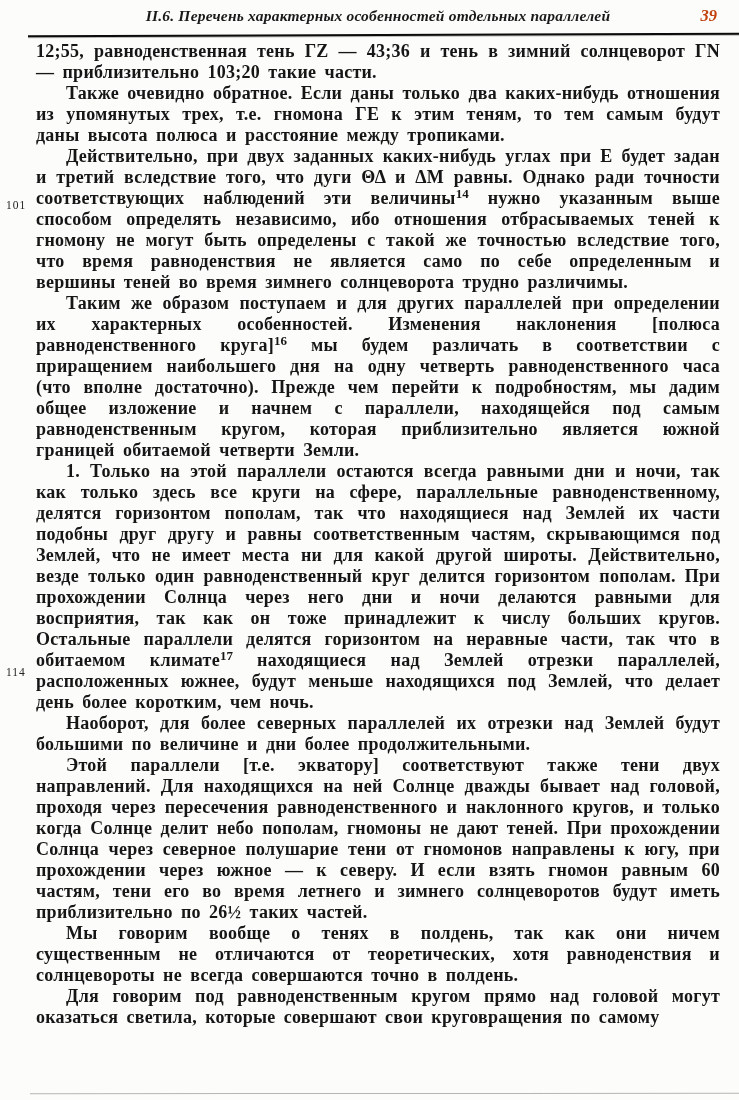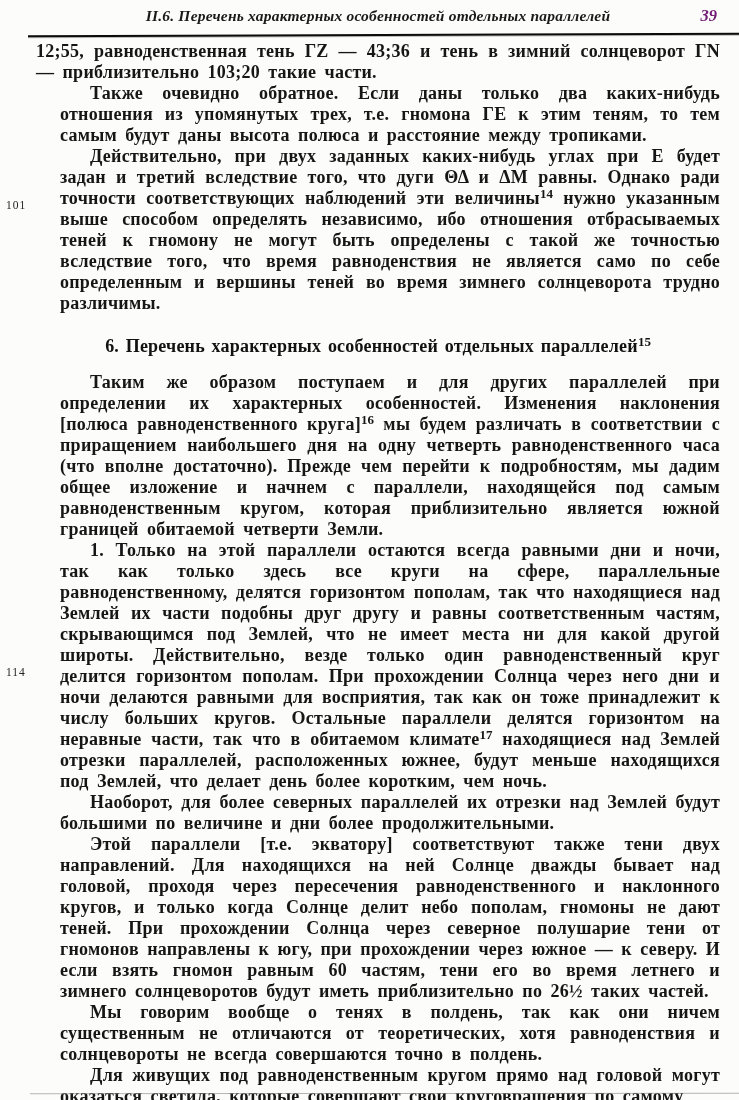--- a/index.html
+++ b/index.html
@@ -32,21 +32,21 @@
     color: #1a1a1a;
     white-space: nowrap;
   }
   .page-number {
     position: absolute;
     right: 22px;
     top: 6px;
     font-style: italic;
     font-weight: bold;
     font-size: 16.5px;
-    color: #701a75;
+    color: #c2410c;
   }
   .header-rule {
     position: absolute;
     left: 28px;
     top: 34px;
     width: 711px;
     height: 2.4px;
     background: #0b0b0b;
     transform: rotate(-0.22deg);
     box-shadow: 0 1px 0 rgba(0,0,0,0.25);
@@ -72,21 +72,21 @@
   .para {
     margin: 0;
     font-size: 18px;
     line-height: 21px;
     font-weight: 700;
     text-align: justify;
     word-spacing: 3.5px;
     letter-spacing: 0.25px;
     color: #161616;
   }
-  .para.indent { text-indent: 30px; margin-left: 24px; }
+  .para.indent { text-indent: 30px; }
   .section-heading {
     margin: 22px 0 15px 0;
     font-size: 18px;
     line-height: 21px;
     font-weight: 700;
     text-align: center;
     letter-spacing: 0.2px;
     word-spacing: 2px;
     color: #121212;
   }
@@ -116,22 +116,21 @@
   <div class="page-number">39</div>
   <div class="header-rule"></div>
   <div>
       <div class="margin-note mn-0">101</div>
       <div class="margin-note mn-1">114</div>
     </div>
   <div class="page-body">
       <p class="para"><span>12;55, равноденственная тень ΓZ — 43;36 и тень в зимний солнцеворот ΓN — приблизительно 103;20 такие части.</span></p>
       <p class="para indent"><span>Также очевидно обратное. Если даны только два каких-нибудь отношения из упомянутых трех, т.е. гномона ΓЕ к этим теням, то тем самым будут даны высота полюса и расстояние между тропиками.</span></p>
       <p class="para indent"><span>Действительно, при двух заданных каких-нибудь углах при Е будет задан и третий вследствие того, что дуги ΘΔ и ΔМ равны. Однако ради точности соответствующих наблюдений эти величины</span><sup>14</sup><span> нужно указанным выше способом определять независимо, ибо отношения отбрасываемых теней к гномону не могут быть определены с такой же точностью вследствие того, что время равноденствия не является само по себе определенным и вершины теней во время зимнего солнцеворота трудно различимы.</span></p>
-      <h2 class="section-heading"><span>6. Перечень характерных особенностей отдельных параллелей</span><sup>15</sup></h2>
       <p class="para indent"><span>Таким же образом поступаем и для других параллелей при определении их характерных особенностей. Изменения наклонения [полюса равноденственного круга]</span><sup>16</sup><span> мы будем различать в соответствии с приращением наибольшего дня на одну четверть равноденственного часа (что вполне достаточно). Прежде чем перейти к подробностям, мы дадим общее изложение и начнем с параллели, находящейся под самым равноденственным кругом, которая приблизительно является южной границей обитаемой четверти Земли.</span></p>
       <p class="para indent"><span>1. Только на этой параллели остаются всегда равными дни и ночи, так как только здесь все круги на сфере, параллельные равноденственному, делятся горизонтом пополам, так что находящиеся над Землей их части подобны друг другу и равны соответственным частям, скрывающимся под Землей, что не имеет места ни для какой другой широты. Действительно, везде только один равноденственный круг делится горизонтом пополам. При прохождении Солнца через него дни и ночи делаются равными для восприятия, так как он тоже принадлежит к числу больших кругов. Остальные параллели делятся горизонтом на неравные части, так что в обитаемом климате</span><sup>17</sup><span> находящиеся над Землей отрезки параллелей, расположенных южнее, будут меньше находящихся под Землей, что делает день более коротким, чем ночь.</span></p>
       <p class="para indent"><span>Наоборот, для более северных параллелей их отрезки над Землей будут большими по величине и дни более продолжительными.</span></p>
       <p class="para indent"><span>Этой параллели [т.е. экватору] соответствуют также тени двух направлений. Для находящихся на ней Солнце дважды бывает над головой, проходя через пересечения равноденственного и наклонного кругов, и только когда Солнце делит небо пополам, гномоны не дают теней. При прохождении Солнца через северное полушарие тени от гномонов направлены к югу, при прохождении через южное — к северу. И если взять гномон равным 60 частям, тени его во время летнего и зимнего солнцеворотов будут иметь приблизительно по 26½ таких частей.</span></p>
       <p class="para indent"><span>Мы говорим вообще о тенях в полдень, так как они ничем существенным не отличаются от теоретических, хотя равноденствия и солнцевороты не всегда совершаются точно в полдень.</span></p>
-      <p class="para indent"><span>Для живущих под равноденственным кругом прямо над головой могут оказаться светила, которые совершают свои круговращения по самому</span></p>
+      <p class="para indent"><span>Для говорим под равноденственным кругом прямо над головой могут оказаться светила, которые совершают свои круговращения по самому</span></p>
     </div>
   <div class="page-edge-artifact"></div>
 </div>
 
 </body></html>

